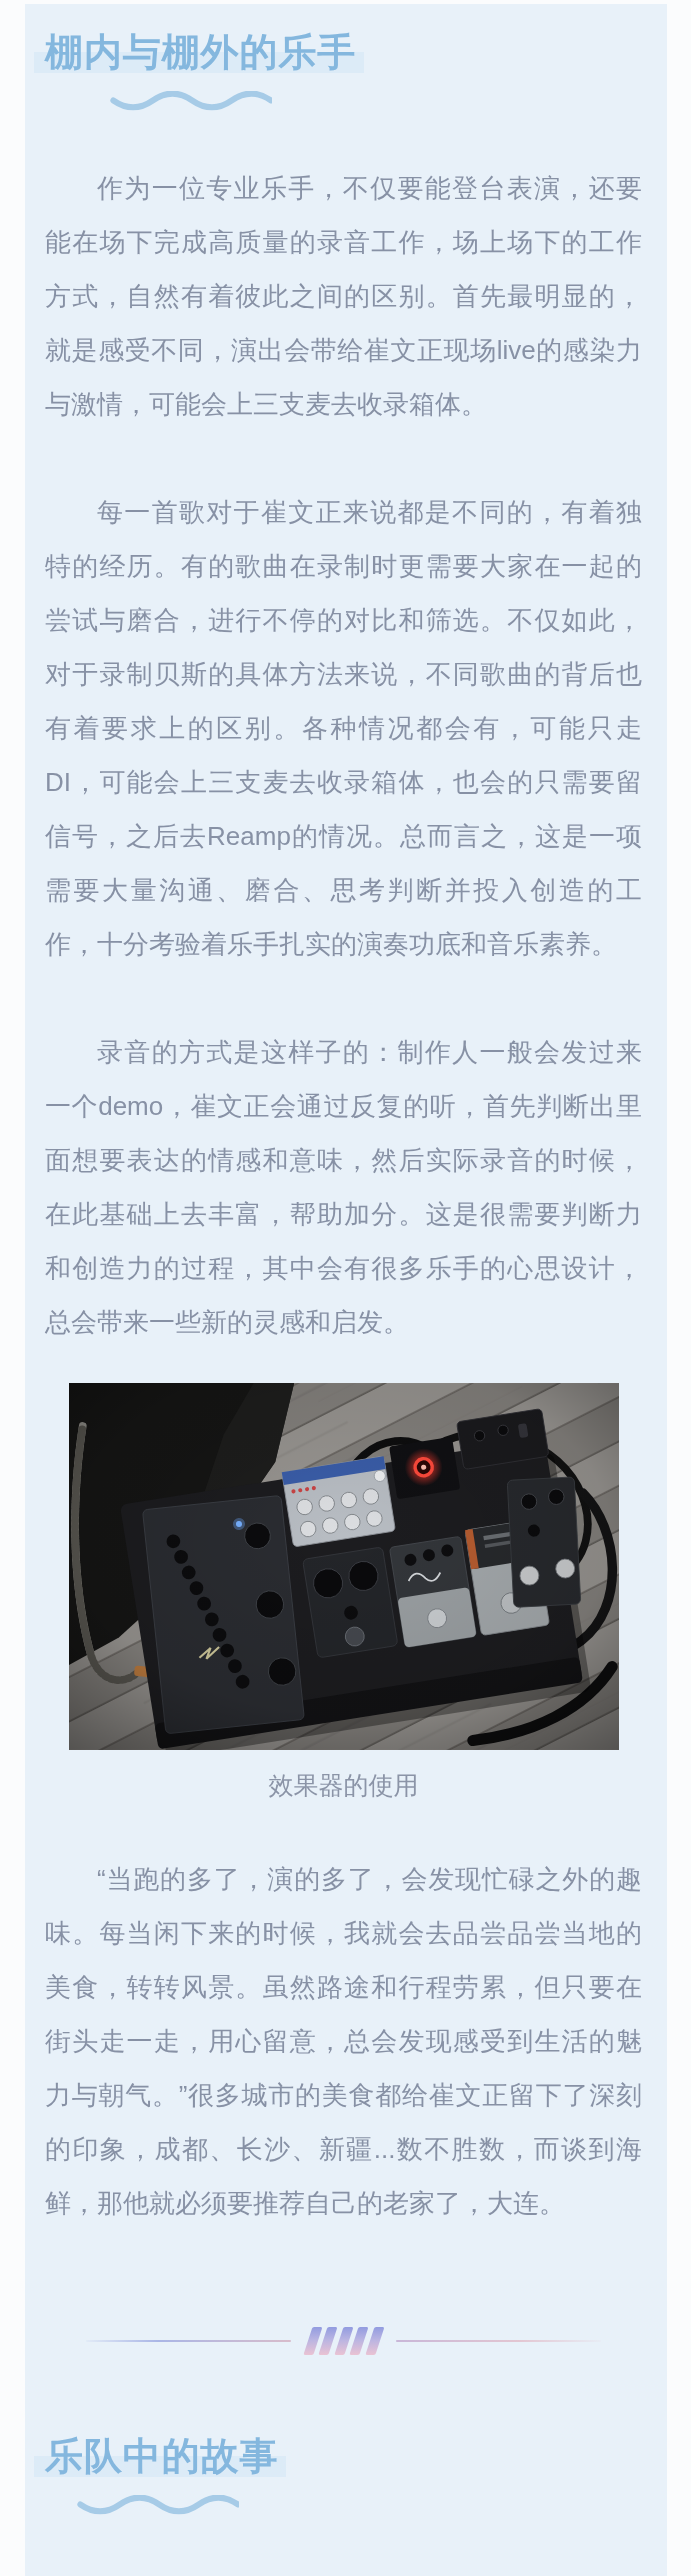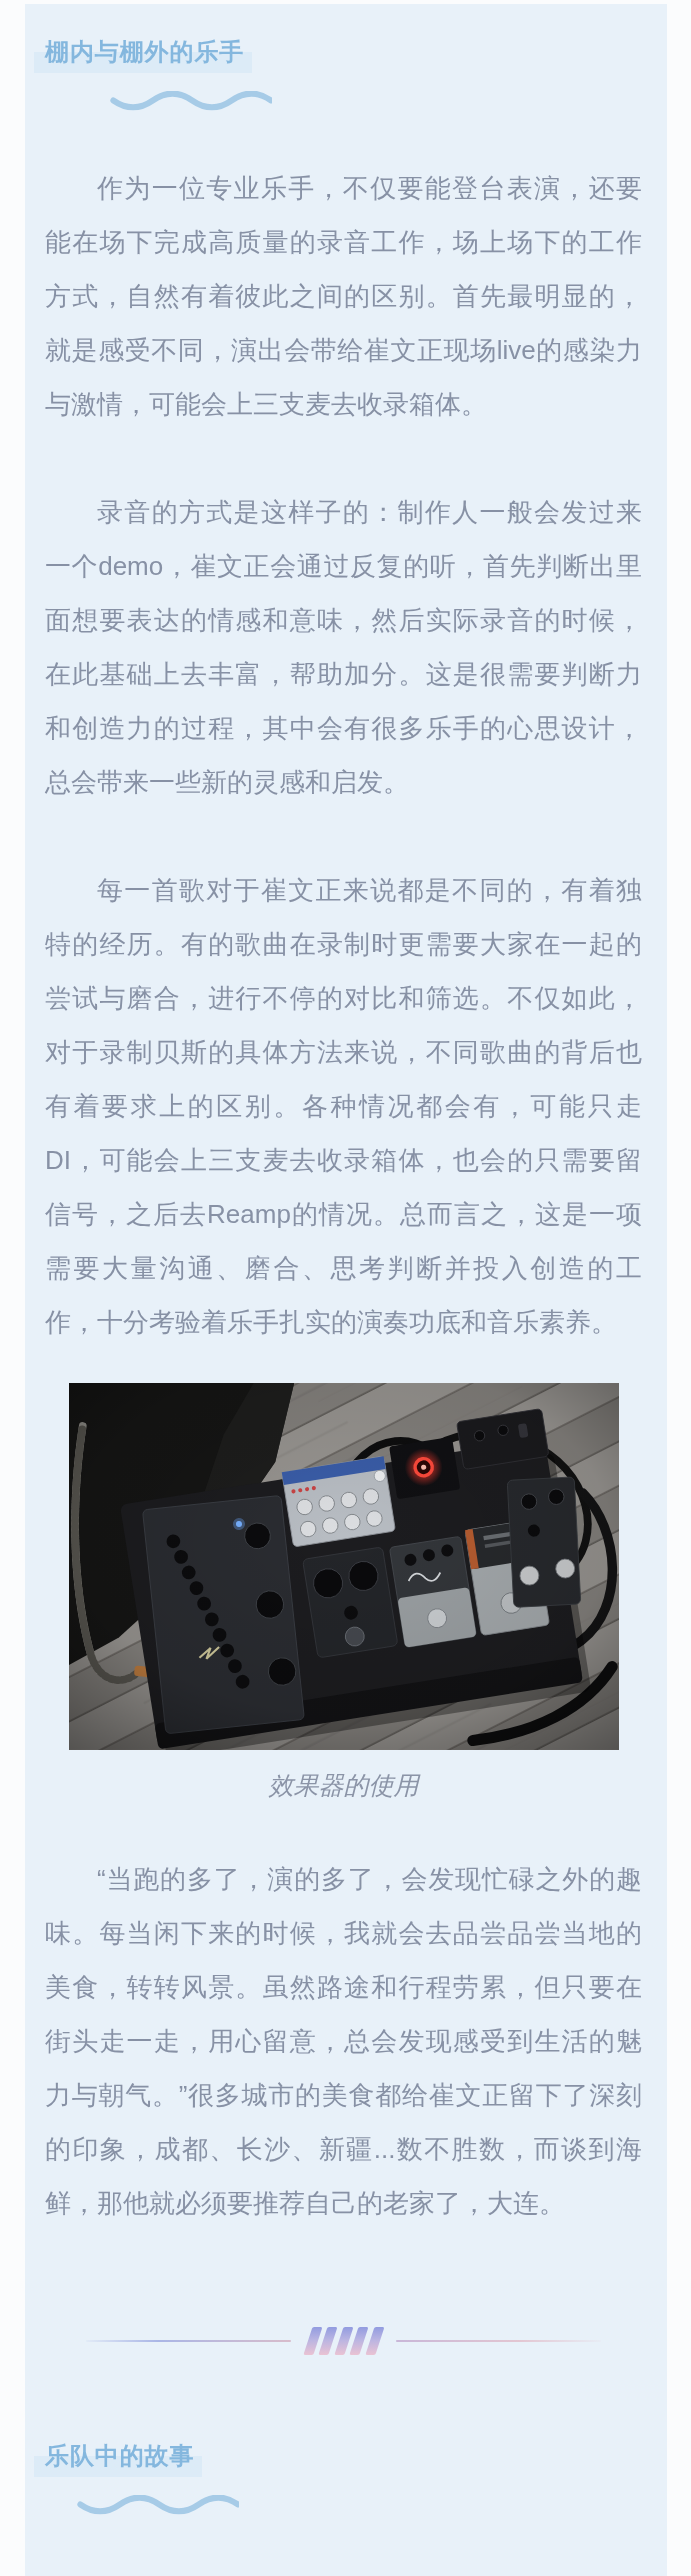--- a/index.html
+++ b/index.html
@@ -11,41 +11,41 @@
   .content{
     box-sizing:border-box;
     margin:4.3px 25px 0 25px;
     width:642px;height:2572px;
     background:#e8f1f9;
     padding:0 25px 0 20px;
   }
   .sec{padding-top:27.5px;}
   .sec-title{
     display:inline-block;position:relative;margin:0;
-    font-size:24px;line-height:40px;font-weight:bold;
+    font-size:38px;line-height:40px;font-weight:bold;
     color:#84b7de;letter-spacing:0.9px;z-index:0;white-space:nowrap;
   }
   .sec-title::after{
     content:"";position:absolute;left:-11.2px;right:-7.7px;bottom:-1.7px;
     height:21.5px;background:#dcebf7;z-index:-1;
   }
   .wave{display:block;margin-top:19px;}
   .wave-1{margin-left:64px;}
   .wave-2{margin-left:31px;}
   .para{
     margin:54px 0 0 0;
     font-size:26px;line-height:54px;
     color:#8791a5;text-indent:2em;text-align:justify;
   }
   .para-first{margin-top:46px;}
   figure{margin:34px 0 0 0;padding:0;}
   .photo{display:block;margin:0 auto;}
   figcaption{
     margin-top:22.3px;text-align:center;
-    font-size:25px;line-height:26px;color:#8b94a7;font-style:italic;
+    font-size:25px;line-height:26px;color:#8b94a7;
   }
   .divider{
     margin-top:97px;
     display:flex;align-items:center;justify-content:center;
   }
   .dline{display:block;height:1.7px;width:205px;border-radius:0.9px;}
   .dline-left{
     background:linear-gradient(90deg, rgba(168,180,232,0.10), #aab6e6 35%, #d8bccb 100%);
     margin-right:13.8px;
   }
@@ -68,23 +68,23 @@
 
   <header class="sec">
     <h2 class="sec-title">棚内与棚外的乐手</h2>
     <svg class="wave wave-1" width="163" height="24" viewBox="0 0 190 28">
       <path d="M5 11 Q28 27 51 11 T97 11 T143 11 T189 11" fill="none" stroke="#a6cbe7" stroke-width="7" stroke-linecap="round"></path>
     </svg>
   </header>
 
   <p class="para para-first">作为一位专业乐手，不仅要能登台表演，还要能在场下完成高质量的录音工作，场上场下的工作方式，自然有着彼此之间的区别。首先最明显的，就是感受不同，演出会带给崔文正现场live的感染力与激情，可能会上三支麦去收录箱体。</p>
 
+  <p class="para">每一首歌对于崔文正来说都是不同的，有着独特的经历。有的歌曲在录制时更需要大家在一起的尝试与磨合，进行不停的对比和筛选。不仅如此，对于录制贝斯的具体方法来说，不同歌曲的背后也有着要求上的区别。各种情况都会有，可能只走DI，可能会上三支麦去收录箱体，也会的只需要留信号，之后去Reamp的情况。总而言之，这是一项需要大量沟通、磨合、思考判断并投入创造的工作，十分考验着乐手扎实的演奏功底和音乐素养。</p>
+
   <p class="para">录音的方式是这样子的：制作人一般会发过来一个demo，崔文正会通过反复的听，首先判断出里面想要表达的情感和意味，然后实际录音的时候，在此基础上去丰富，帮助加分。这是很需要判断力和创造力的过程，其中会有很多乐手的心思设计，总会带来一些新的灵感和启发。</p>
-
-  <p class="para">每一首歌对于崔文正来说都是不同的，有着独特的经历。有的歌曲在录制时更需要大家在一起的尝试与磨合，进行不停的对比和筛选。不仅如此，对于录制贝斯的具体方法来说，不同歌曲的背后也有着要求上的区别。各种情况都会有，可能只走DI，可能会上三支麦去收录箱体，也会的只需要留信号，之后去Reamp的情况。总而言之，这是一项需要大量沟通、磨合、思考判断并投入创造的工作，十分考验着乐手扎实的演奏功底和音乐素养。</p>
 
   <figure>
     <svg class="photo" width="550" height="367" viewBox="0 0 640 427">
       <defs>
         <pattern id="planks" width="640" height="92" patternUnits="userSpaceOnUse" patternTransform="rotate(-27 320 213)">
           <rect width="640" height="92" fill="#8e8b87"></rect>
           <rect y="0" width="640" height="44" fill="#83807c"></rect>
           <rect y="44" width="640" height="2" fill="#605d59"></rect>
           <rect y="46" width="640" height="44" fill="#979490"></rect>
           <rect y="90" width="640" height="2" fill="#696561"></rect>

